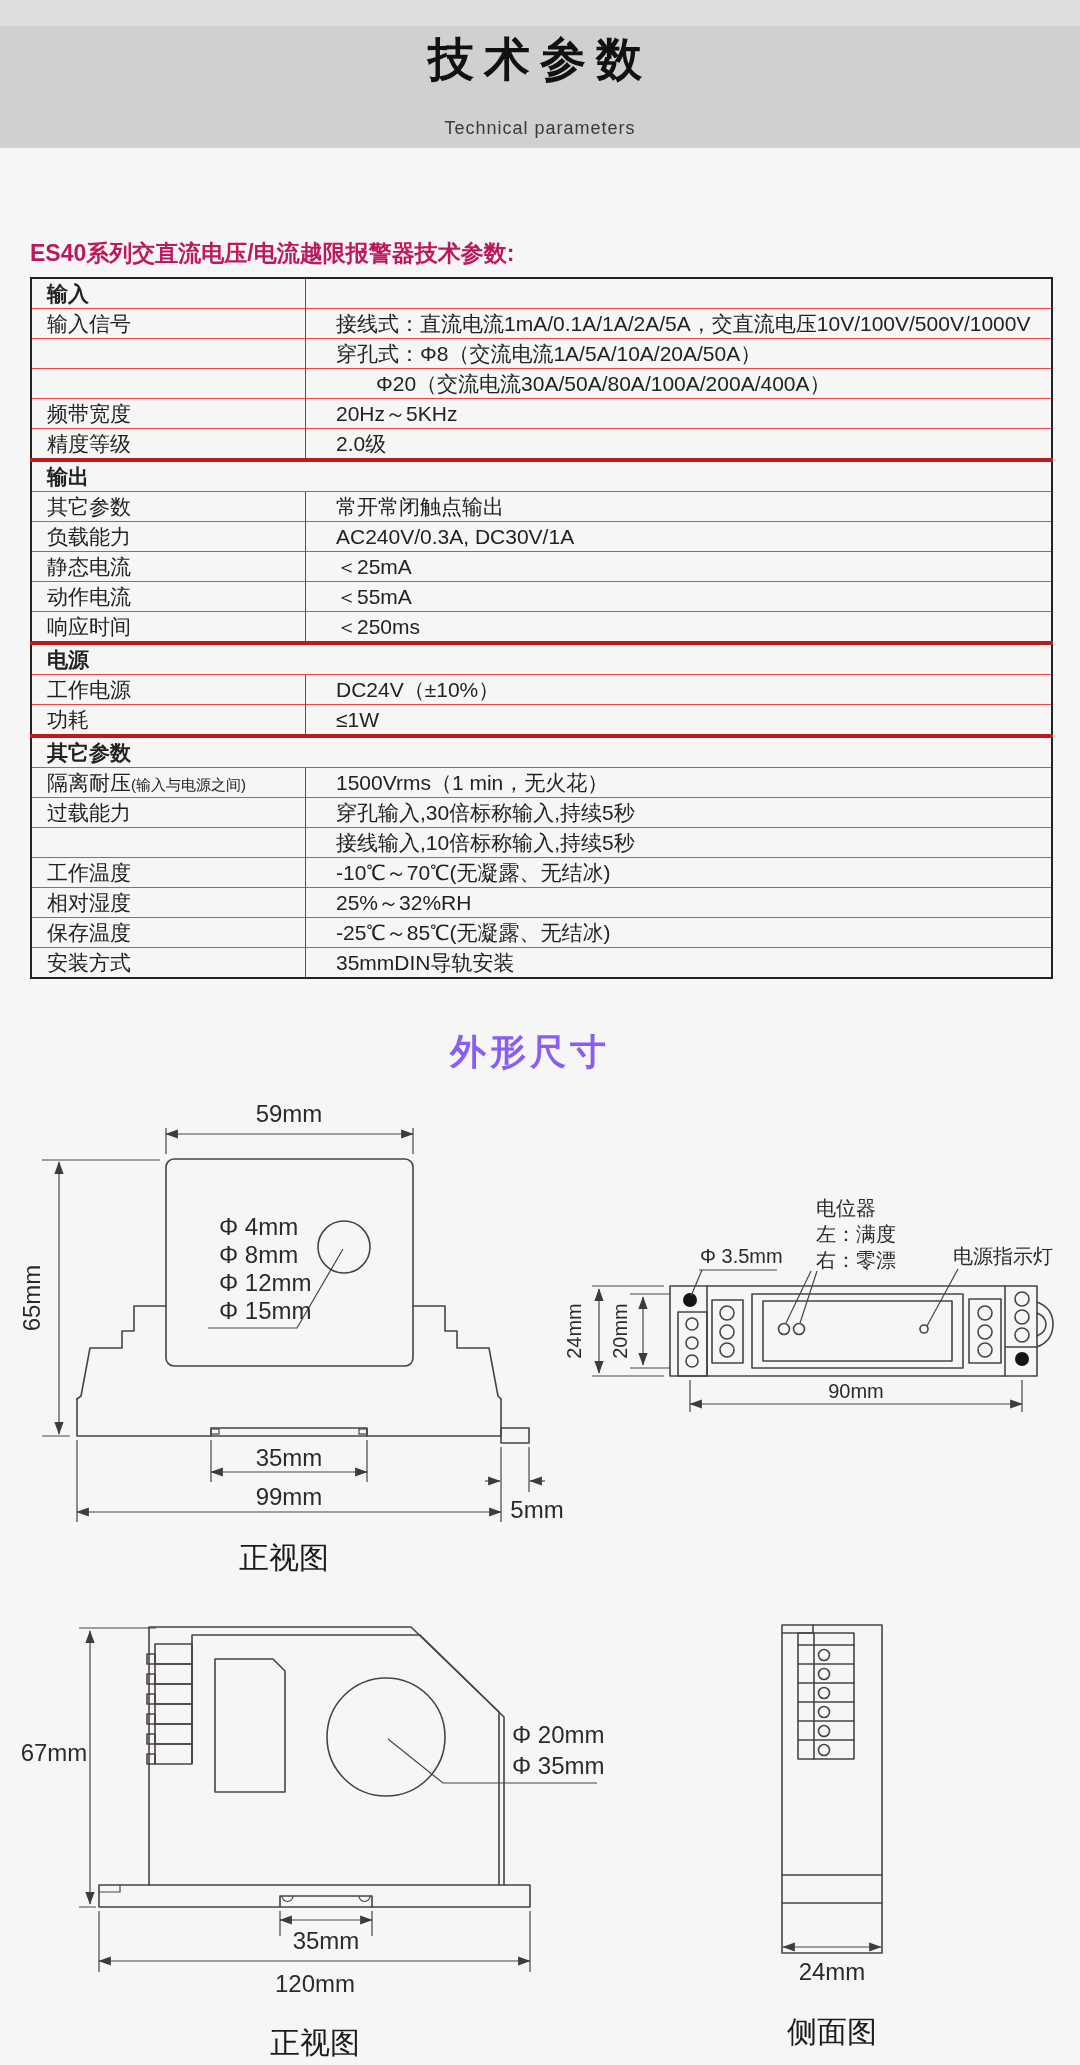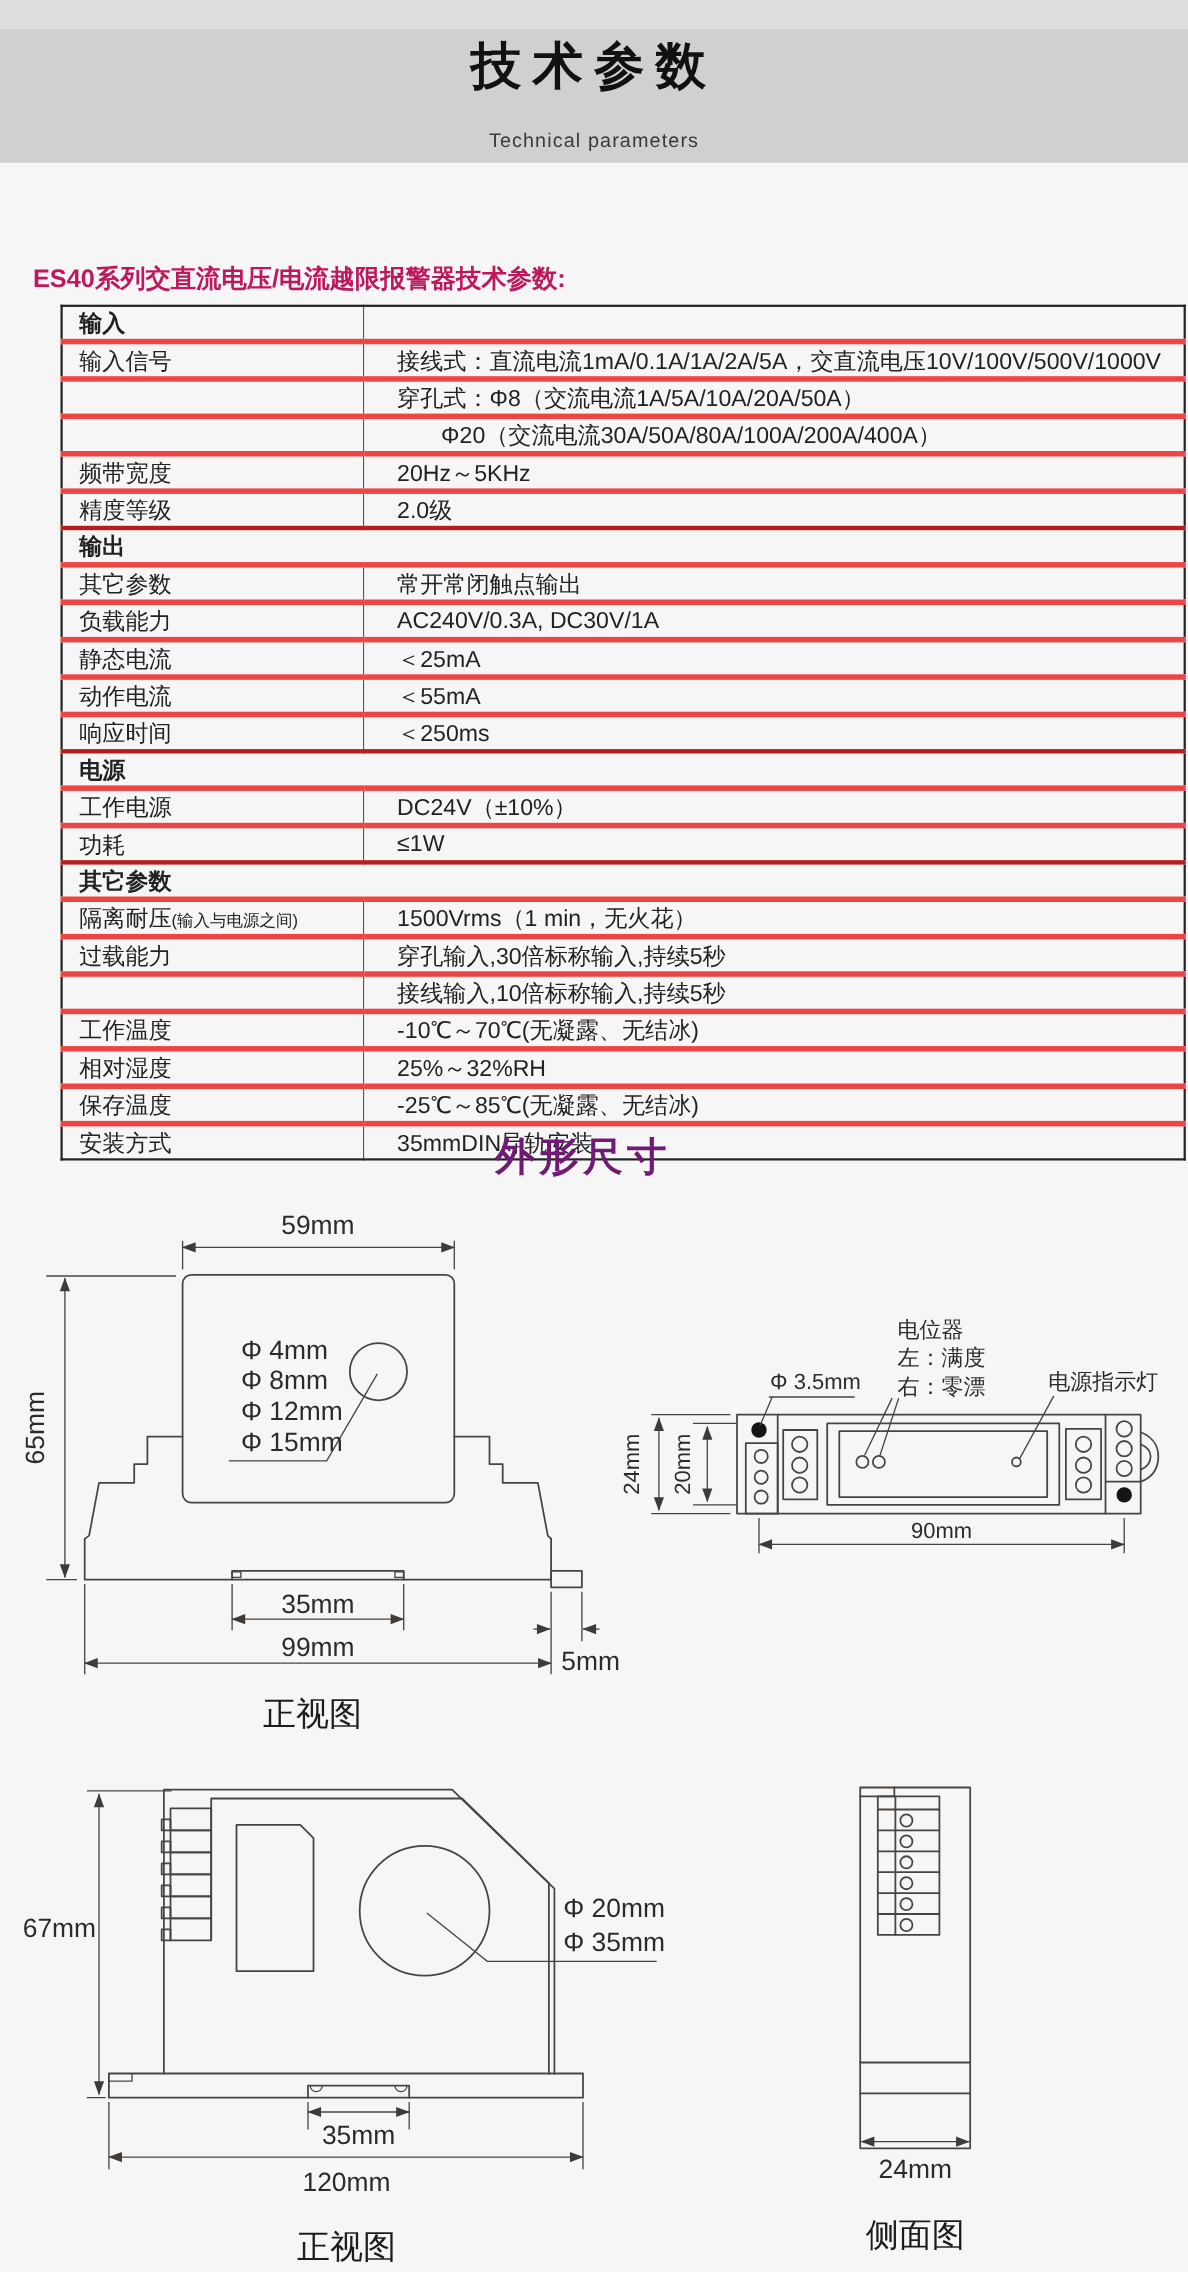--- a/index.html
+++ b/index.html
@@ -5,31 +5,31 @@
   html,body{margin:0;padding:0;}
   body{width:1080px;height:2065px;background:#f6f6f6;font-family:"Liberation Sans",sans-serif;overflow:hidden;}
   .page{position:relative;width:1080px;height:2065px;}
   .top-strip{position:absolute;left:0;top:0;width:1080px;height:26px;background:#dedede;}
   .header-band{position:absolute;left:0;top:26px;width:1080px;height:122px;background:#d0d0d0;
     display:flex;flex-direction:column;align-items:center;justify-content:center;gap:27px;}
   .header-title{font-size:46px;font-weight:bold;color:#111;letter-spacing:10px;line-height:1;}
   .header-sub{font-size:18px;color:#3a3a3a;margin-top:9px;letter-spacing:1px;}
   .table-caption{position:absolute;left:30px;top:238px;font-size:23px;font-weight:bold;color:#be185d;}
   table.params{position:absolute;left:30px;top:277px;width:1023px;border-collapse:collapse;
-    border:2px solid #222;background:transparent;table-layout:fixed;margin-left:25px;}
-  table.params td{height:29px;padding:0;font-size:21px;color:#222;border-top:5px solid #ef4444;
+    border:2px solid #222;background:transparent;table-layout:fixed;}
+  table.params td{height:29px;padding:0;font-size:21px;color:#222;border-top:1px solid #ef4444;
     white-space:nowrap;overflow:hidden;vertical-align:middle;}
   table.params td.lbl{width:258px;padding-left:15px;}
   table.params td.val{padding-left:30px;border-left:1px solid #555;}
   table.params td.val.indent{padding-left:70px;}
   table.params tr.section td{font-weight:bold;border-top:4px solid #b91c1c;}
   table.params tr:first-child td{border-top:none;}
   .small{font-size:15px;font-weight:normal;}
   .dims-title{position:absolute;left:0;top:1028px;width:1060px;text-align:center;
-    font-size:36px;font-weight:bold;color:#701a75;letter-spacing:4px;}
+    font-size:36px;font-weight:bold;color:#8b5cf6;letter-spacing:4px;}
   svg.drawings{position:absolute;left:0;top:1090px;}
   .ln{stroke:#4a4440;stroke-width:1.6;fill:none;stroke-linejoin:round;stroke-linecap:round;}
   .dim{stroke:#4a4440;stroke-width:1.2;fill:none;}
   .dt{font-family:"Liberation Sans",sans-serif;font-size:24px;fill:#2e2a27;}
   .dt2{font-family:"Liberation Sans",sans-serif;font-size:20px;fill:#2e2a27;}
   .cap{font-family:"Liberation Sans",sans-serif;font-size:30px;fill:#1c1c1c;}
   .dot{fill:#181412;stroke:none;}
 </style>
 </head>
 <body>

